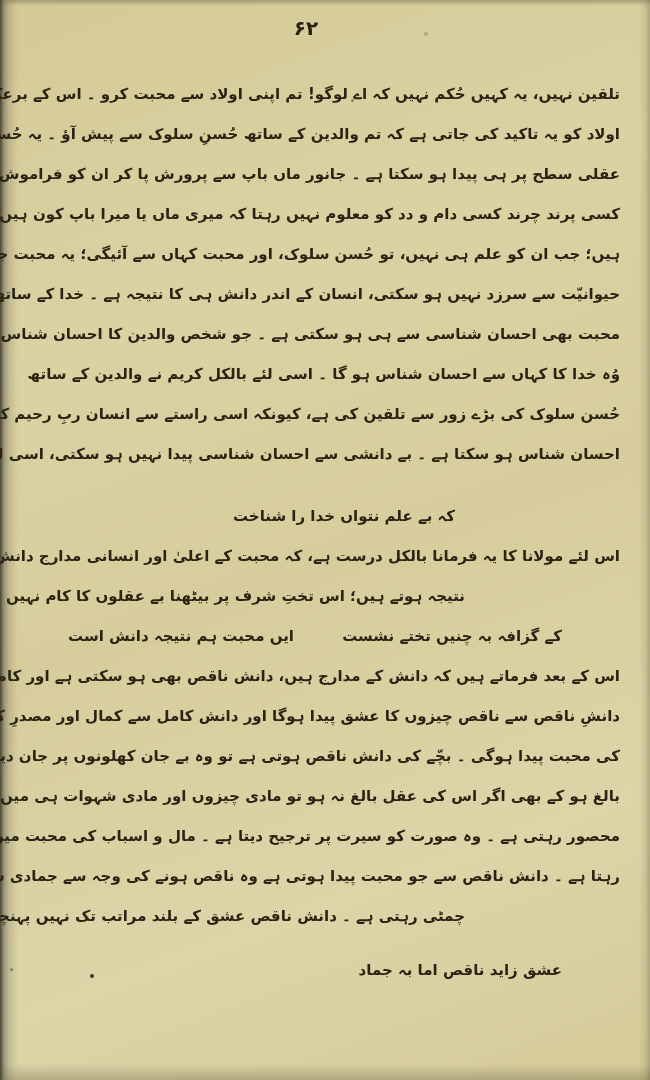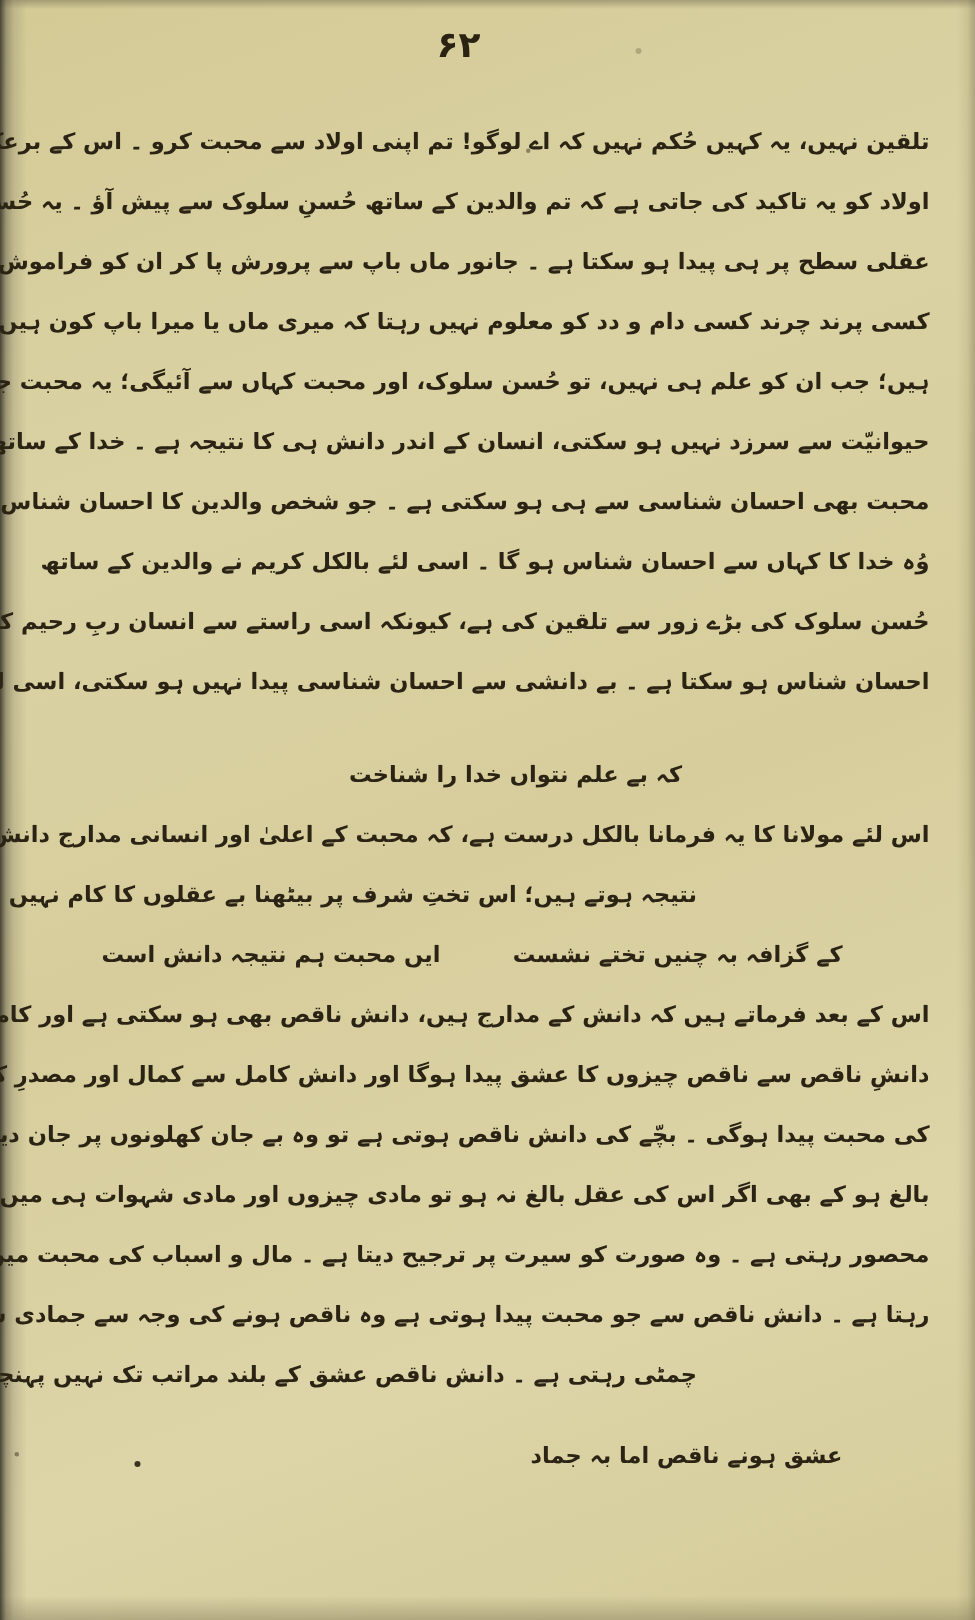--- a/index.html
+++ b/index.html
@@ -23,21 +23,21 @@
       linear-gradient(to top, rgba(112,104,76,0.38) 0px, rgba(0,0,0,0) 16px),
       linear-gradient(160deg, #d4ca96 0%, #dbd2a4 28%, #d7cd9c 52%, #ddd4a8 78%, #d5cb98 100%);
   }
   .page-number {
     position: absolute;
     top: 16px;
     left: 0;
     right: 38px; 
     text-align: center;
     font-family: "DejaVu Sans", sans-serif;
-    font-size: 24px;
+    font-size: 20px;
     font-weight: 700;
     color: #2a2312;
   }
   .textblock {
     position: absolute;
     top: 74px;
     left: 34px;
     right: 30px;
     direction: rtl;
     font-family: "DejaVu Sans", sans-serif;
@@ -137,17 +137,17 @@
         <div class="text-line">دانشِ ناقص سے ناقص چیزوں کا عشق پیدا ہوگا اور دانش کامل سے کمال اور مصدرِ کمال</div>
         <div class="text-line">کی محبت پیدا ہوگی ۔ بچّے کی دانش ناقص ہوتی ہے تو وہ بے جان کھلونوں پر جان دیتا ہے</div>
         <div class="text-line">بالغ ہو کے بھی اگر اس کی عقل بالغ نہ ہو تو مادی چیزوں اور مادی شہوات ہی میں اس کی محبت</div>
         <div class="text-line">محصور رہتی ہے ۔ وہ صورت کو سیرت پر ترجیح دیتا ہے ۔ مال و اسباب کی محبت میں گرفتار</div>
         <div class="text-line">رہتا ہے ۔ دانش ناقص سے جو محبت پیدا ہوتی ہے وہ ناقص ہونے کی وجہ سے جمادی سے</div>
         <div class="text-line hang">چمٹی رہتی ہے ۔ دانش ناقص عشق کے بلند مراتب تک نہیں پہنچا سکتی ۔</div>
       </div>
 
     <div class="couplet c2">
       <span class="ink-speck"></span>
-      <span class="hemistich">عشق ہونے ناقص اما بہ جماد</span>
+      <span class="hemistich">عشق زاید ناقص اما بہ جماد</span>
     </div>
 
   </div>
 </div>
 
 </body></html>

